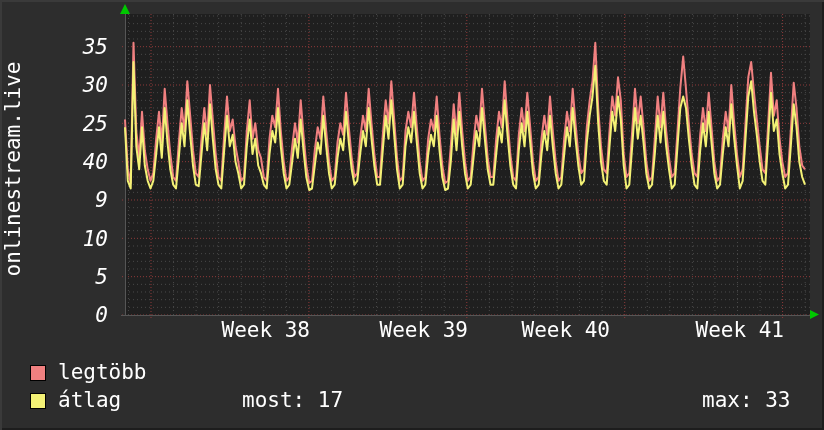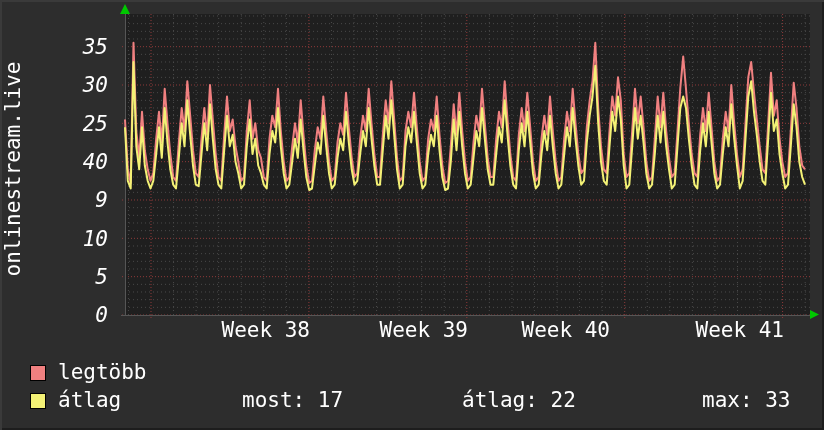--- a/index.html
+++ b/index.html
@@ -126,16 +126,15 @@
   <div class="txt xlab" style="left:450px">Week 40</div>
   <div class="txt xlab" style="left:624px">Week 41</div>
 
   <div class="legend-swatch" style="top: 365px; background: rgb(240, 128, 128);"></div>
   <div class="txt" style="left:58px; top:361px">legtöbb</div>
 
   <div class="legend-swatch" style="top: 393px; background: rgb(243, 241, 117);"></div>
   <div class="txt" style="left:58px; top:389px">átlag</div>
 
   <div class="txt" style="left:242px; top:389px">most: 17</div>
-  <div class="txt" style="left:462px; top:389px">átlag: 22</div>
   <div class="txt" style="left:702px; top:389px">max: 33</div>
 
 </div>
 
 </body></html>

